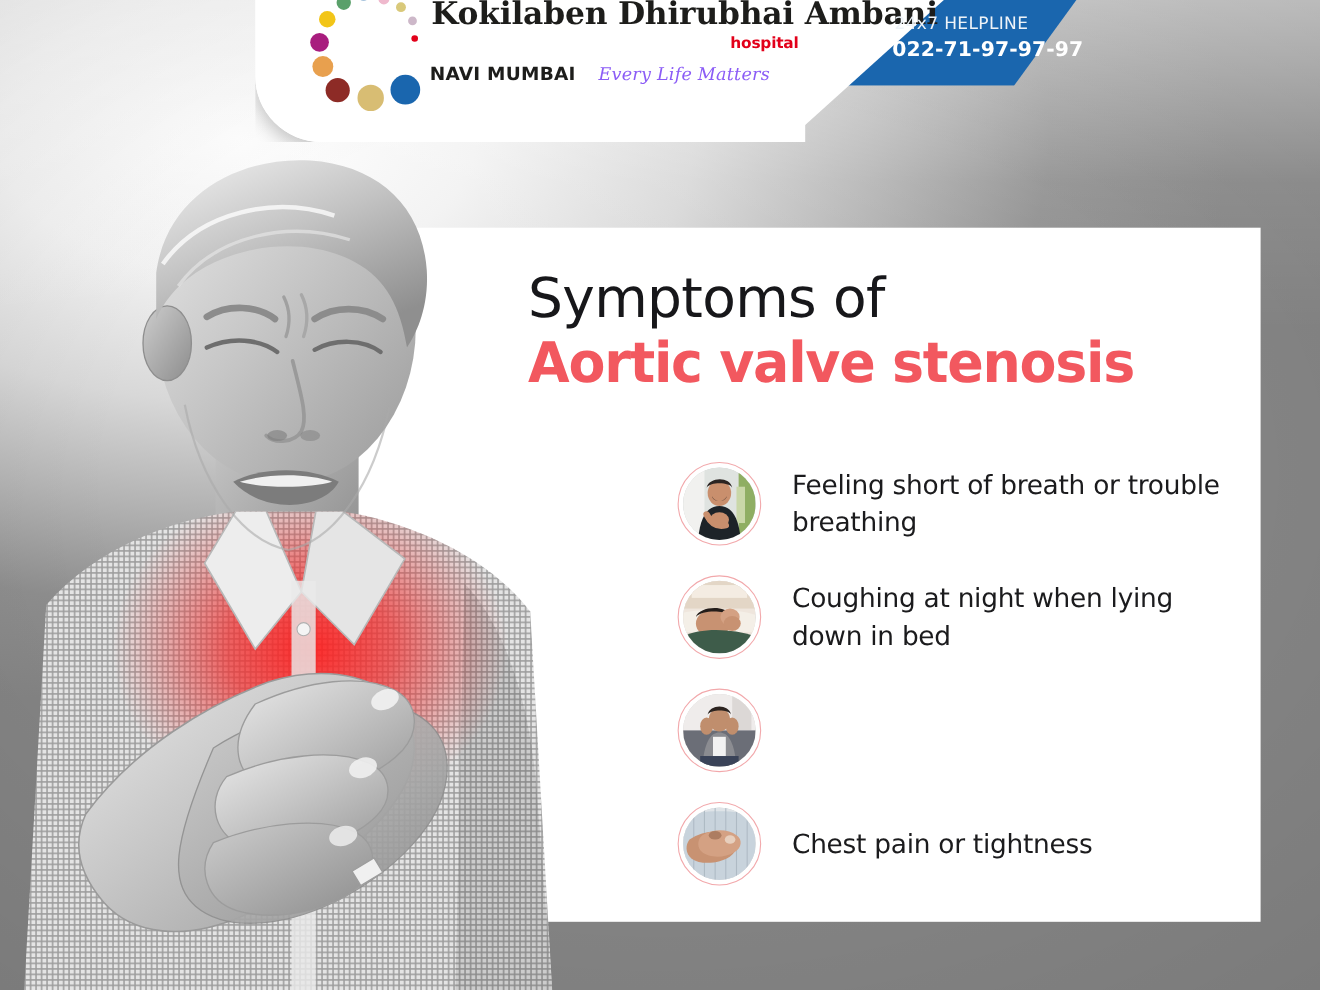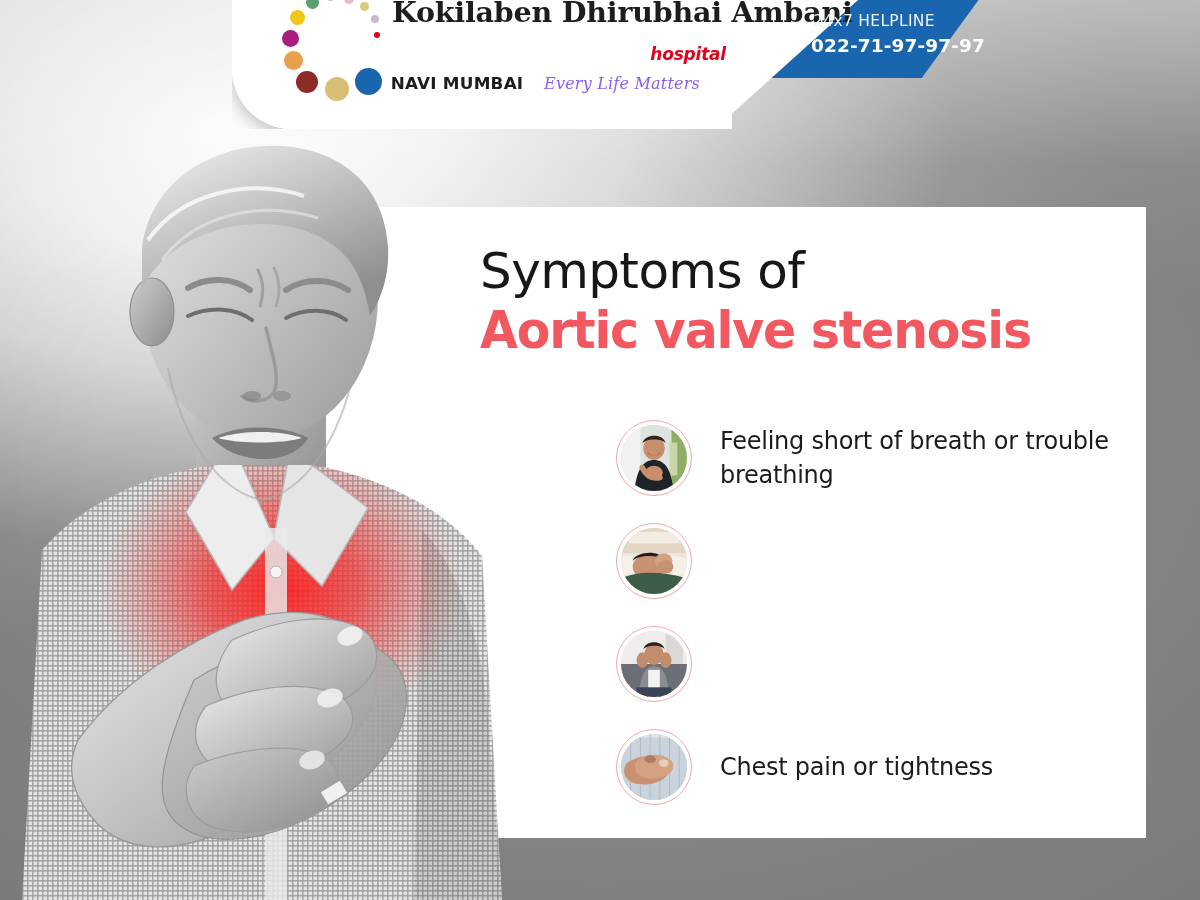--- a/index.html
+++ b/index.html
@@ -87,26 +87,25 @@
     font-weight: 700;
     font-size: 28.5px;
     letter-spacing: -0.2px;
     color: #1d1d1b;
     line-height: 1.0;
     white-space: nowrap;
   }
   .logo-hospital {
     font-family: "DejaVu Sans", "Liberation Sans", sans-serif;
     font-weight: 700;
-    font-style: italic;
-    font-size: 17px;
+    font-size: 14px;
     color: #e2001a;
     text-align: right;
     width: 334px;
-    margin-top: 17px;
+    margin-top: 5px;
     letter-spacing: -0.2px;
   }
   .logo-bottom-row {
     display: flex;
     align-items: center;
     margin-top: 10px;
     gap: 22px;
   }
   .logo-city {
     font-family: "DejaVu Sans", "Liberation Sans", sans-serif;
@@ -381,20 +380,21 @@
             <rect x="8" y="4" width="52" height="12" fill="#f7f1e8" opacity="0.8"></rect>
             <path d="M0 30 C18 26 50 26 68 32 L68 48 L0 48 Z" fill="#f4efe7"></path>
             <ellipse cx="28" cy="40" rx="16" ry="13" fill="#c89272"></ellipse>
             <path d="M12 34 C14 24 40 22 44 32 C38 28 18 27 12 34 Z" fill="#241d1a"></path>
             <ellipse cx="44" cy="34" rx="9" ry="8" fill="#d4a183"></ellipse>
             <path d="M0 52 C16 44 44 44 68 52 L68 68 L0 68 Z" fill="#3e5c4a"></path>
             <ellipse cx="46" cy="40" rx="8" ry="7" fill="#c89272"></ellipse>
           </svg>
         </div>
       </div>
+      <div class="symptom-text">Coughing at night when lying down in bed</div>
     </div>
 
     <div class="symptom-row">
       <div class="symptom-icon">
         <div class="symptom-thumb">
           <svg viewBox="0 0 68 68" xmlns="http://www.w3.org/2000/svg">
             <rect width="68" height="68" fill="#e9e6e4"></rect>
             <rect x="0" y="0" width="68" height="34" fill="#efeceb"></rect>
             <rect x="46" y="2" width="18" height="32" fill="#dcd8d6"></rect>
             <rect x="0" y="34" width="68" height="34" fill="#6b6e77"></rect>

